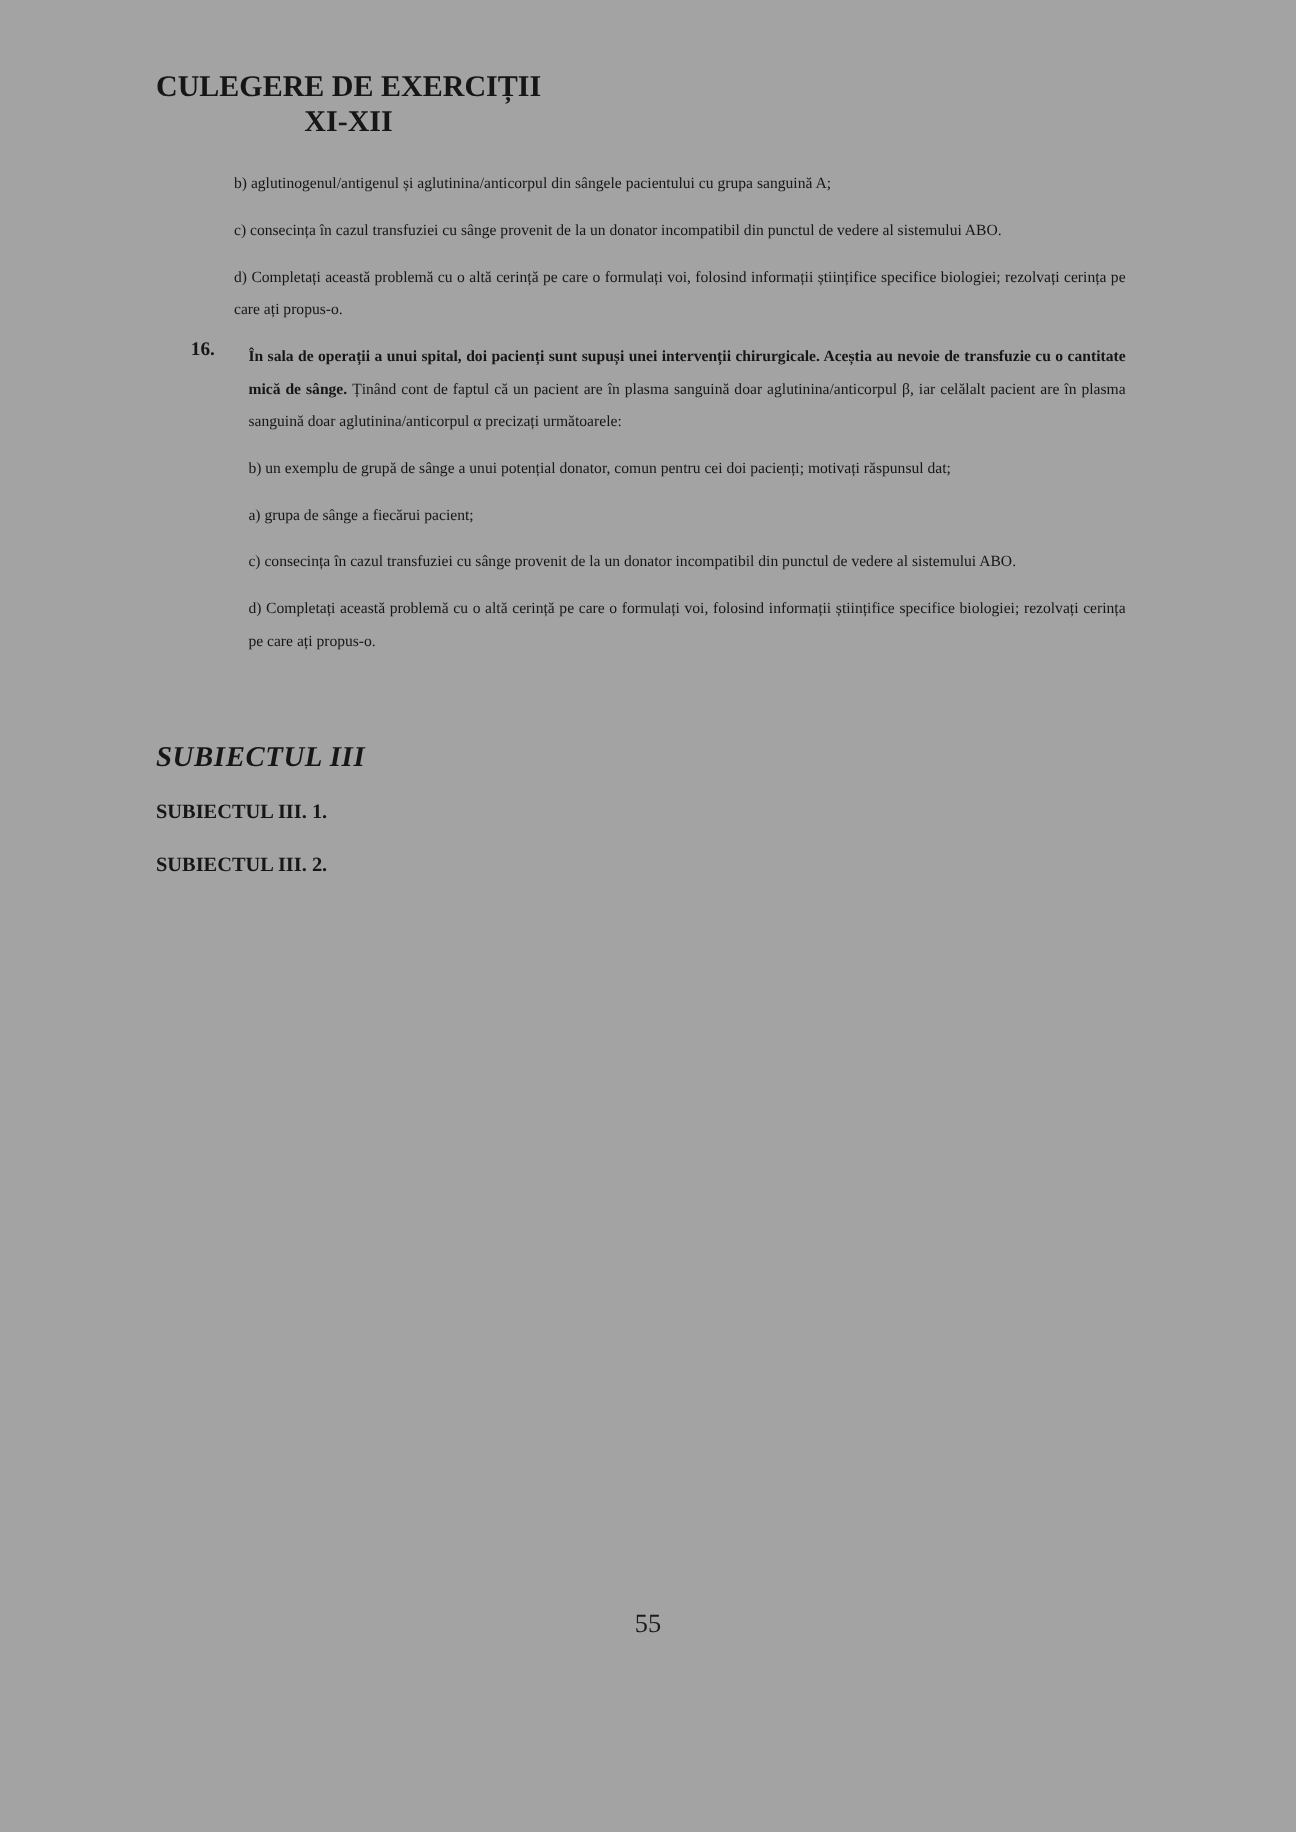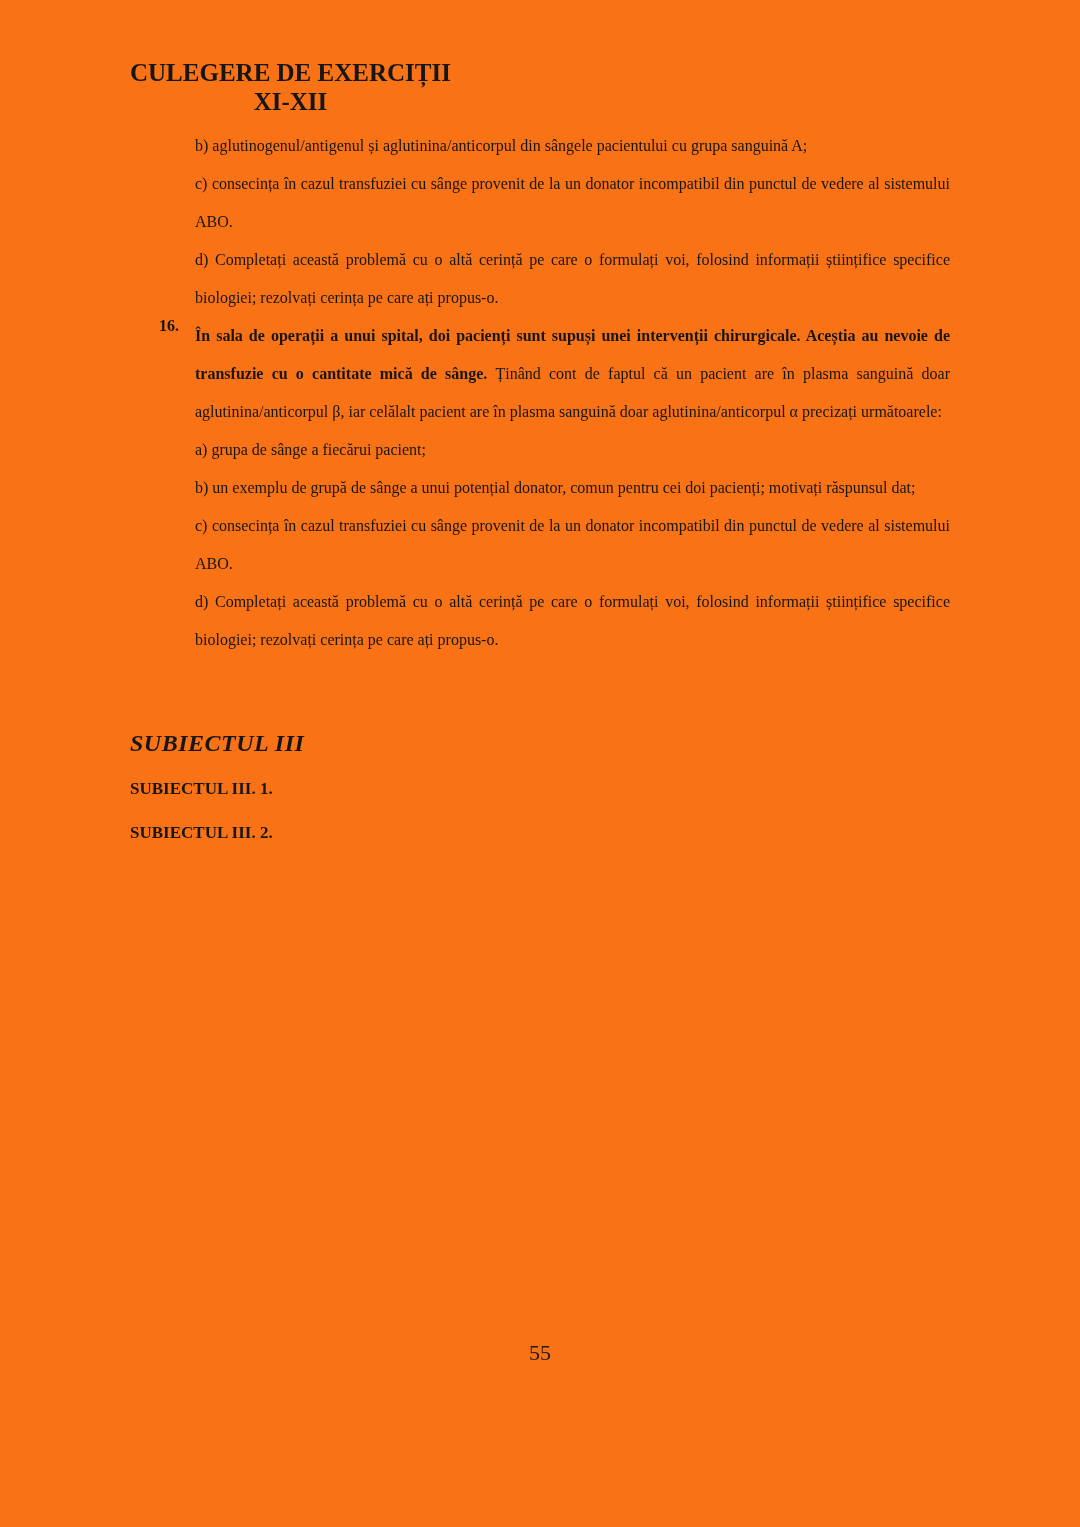--- a/index.html
+++ b/index.html
@@ -4,21 +4,21 @@
 <style>
   html, body {
     margin: 0;
     padding: 0;
     background: #ffffff;
   }
   .page {
     position: relative;
     width: 1080px;
     height: 1527px;
-    background: #f97316;
+    background: #a3a3a3;
     color: #161616;
     font-family: "Liberation Serif", serif;
     overflow: hidden;
   }
   
   .header {
     position: absolute;
     top: 58px;
     left: 130px;
     right: 130px;
@@ -38,23 +38,23 @@
   .header-right { white-space: nowrap; }
 
   
   .content {
     position: absolute;
     top: 127px;
     left: 130px;
     width: 820px;
   }
   .para {
-    margin: 0;
-    font-size: 16px;
-    line-height: 38px;
+    margin: 12px;
+    font-size: 13px;
+    line-height: 27px;
     text-align: justify;
   }
   .indented {
     margin-left: 65px;
   }
   .numbered-item {
     position: relative;
     margin-left: 65px;
   }
   .item-number {
@@ -111,22 +111,22 @@
 
     <div>
       <p class="para indented">b) aglutinogenul/antigenul și aglutinina/anticorpul din sângele pacientului cu grupa sanguină A;</p>
       <p class="para indented">c) consecința în cazul transfuziei cu sânge provenit de la un donator incompatibil din punctul de vedere al sistemului ABO.</p>
       <p class="para indented">d) Completați această problemă cu o altă cerință pe care o formulați voi, folosind informații științifice specifice biologiei; rezolvați cerința pe care ați propus-o.</p>
     </div>
 
     <div class="numbered-item">
       <span class="item-number">16.</span>
       <p class="para"><span class="bold-run">În sala de operații a unui spital, doi pacienți sunt supuși unei intervenții chirurgicale. Aceștia au nevoie de transfuzie cu o cantitate mică de sânge.</span><span> Ținând cont de faptul că un pacient are în plasma sanguină doar aglutinina/anticorpul β, iar celălalt pacient are în plasma sanguină doar aglutinina/anticorpul α precizați următoarele:</span></p>
+      <p class="para">b) un exemplu de grupă de sânge a unui potențial donator, comun pentru cei doi pacienți; motivați răspunsul dat;</p>
       <p class="para">a) grupa de sânge a fiecărui pacient;</p>
-      <p class="para">b) un exemplu de grupă de sânge a unui potențial donator, comun pentru cei doi pacienți; motivați răspunsul dat;</p>
       <p class="para">c) consecința în cazul transfuziei cu sânge provenit de la un donator incompatibil din punctul de vedere al sistemului ABO.</p>
       <p class="para">d) Completați această problemă cu o altă cerință pe care o formulați voi, folosind informații științifice specifice biologiei; rezolvați cerința pe care ați propus-o.</p>
     </div>
 
     <h2 class="subject-main">SUBIECTUL III</h2>
     <h3 class="subject-sub">SUBIECTUL III. 1.</h3>
     <h3 class="subject-sub">SUBIECTUL III. 2.</h3>
 
   </div>
 

